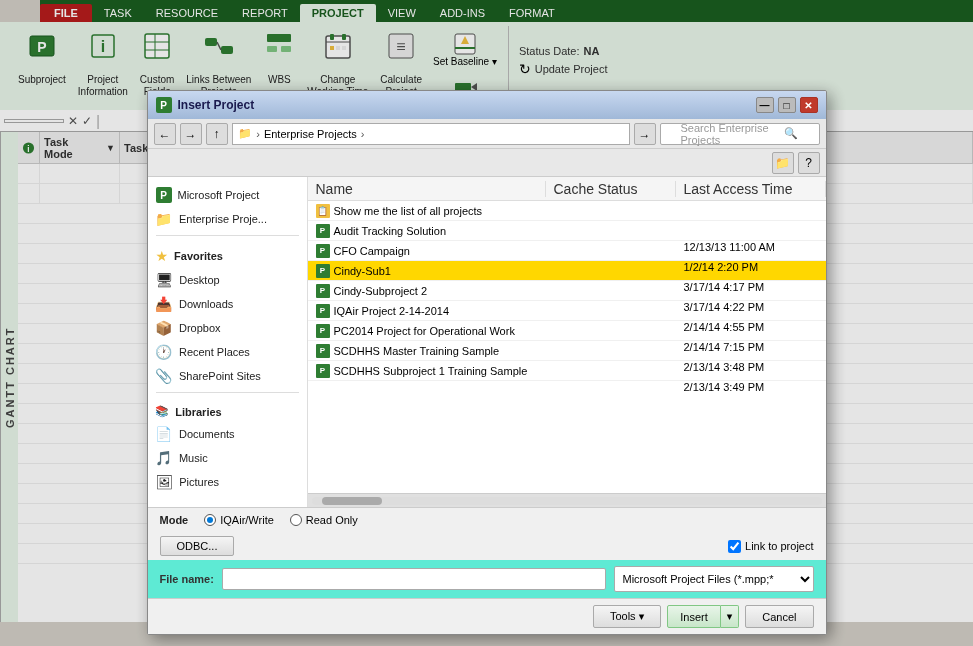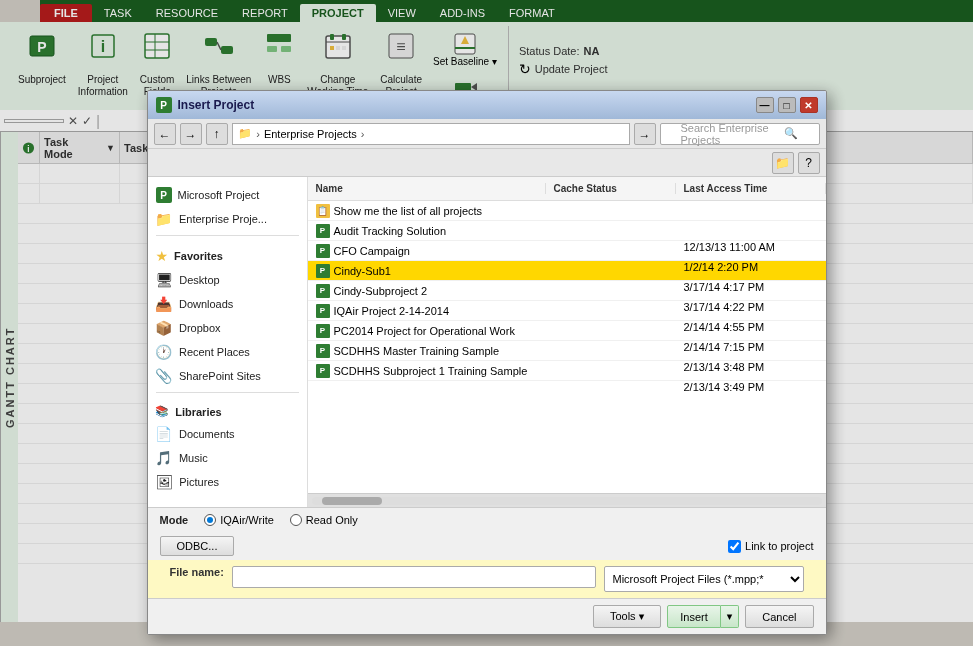--- a/index.html
+++ b/index.html
@@ -68,21 +68,21 @@
     .dialog-body { display: flex; background: #fff; min-height: 330px; }
     .dialog-nav { width: 160px; background: #fff; border-right: 1px solid #ddd; padding: 6px 0; }
     .nav-item { display: flex; align-items: center; gap: 6px; padding: 4px 8px; cursor: pointer; font-size: 11px; color: #222; }
     .nav-item .nav-icon { font-size: 14px; }
     .nav-section { margin-top: 8px; }
     .nav-separator { height: 1px; background: #ddd; margin: 4px 8px; }
 
     
     .file-list-area { flex: 1; display: flex; flex-direction: column; }
     .file-list-header { display: flex; background: #f5f5f5; border-bottom: 1px solid #ddd; height: 24px; align-items: center; }
-    .file-list-col { padding: 0 8px; font-size: 10px; color: #333; font-weight: bold; border-right: 1px solid #ddd; display: flex; align-items: center; }
+    .file-list-col { padding: 0 8px; font-size: 14px; color: #333; font-weight: normal; border-right: 1px solid #ddd; display: flex; align-items: center; }
     .col-name { flex: 1; }
     .col-cache { width: 130px; }
     .col-access { width: 150px; }
     .file-list { flex: 1; overflow-y: auto; }
     .file-item { display: flex; align-items: center; height: 20px; border-bottom: 1px solid #f0f0f0; cursor: pointer; }
     .file-item.selected { background: #ffd700; }
     .file-item .fi-name { flex: 1; padding: 0 8px; font-size: 11px; display: flex; align-items: center; gap: 4px; }
     .file-item .fi-cache { width: 130px; padding: 0 8px; font-size: 11px; }
     .file-item .fi-access { width: 150px; padding: 0 8px; font-size: 11px; margin-top: 32px; }
     .file-icon { width: 14px; height: 14px; background: #2e7d32; border-radius: 1px; display: flex; align-items: center; justify-content: center; color: #fff; font-size: 8px; font-weight: bold; flex-shrink: 0; }
@@ -99,21 +99,21 @@
     .radio-group { display: flex; align-items: center; gap: 4px; }
     .radio-circle { width: 12px; height: 12px; border: 1px solid #555; border-radius: 50%; background: #fff; display: flex; align-items: center; justify-content: center; }
     .radio-dot { width: 6px; height: 6px; background: #0078d7; border-radius: 50%; }
 
     
     .odbc-row { background: #f0f0f0; padding: 4px 12px; display: flex; align-items: center; justify-content: space-between; }
     .odbc-btn { background: linear-gradient(to bottom, #f5f5f5, #ddd); border: 1px solid #aaa; border-radius: 2px; padding: 3px 16px; font-size: 11px; cursor: pointer; }
     .link-check { display: flex; align-items: center; gap: 4px; font-size: 11px; }
 
     
-    .filename-row { background: #fef9c3; padding: 6px 22px; display: flex; align-items: flex-start; gap: 8px; }
+    .filename-row { background: #5eead4; padding: 6px 12px; display: flex; align-items: center; gap: 8px; }
     .filename-label { font-size: 11px; font-weight: bold; color: #333; white-space: nowrap; }
     .filename-input { flex: 1; height: 22px; border: 1px solid #aaa; border-radius: 2px; padding: 0 6px; font-size: 11px; }
     .filetype-select { width: 200px; height: 26px; border: 1px solid #aaa; border-radius: 2px; font-size: 11px; padding: 0 4px; background: #fff; }
 
     
     .action-row { background: #f0f0f0; padding: 6px 12px; display: flex; justify-content: flex-end; gap: 6px; border-top: 1px solid #ccc; }
     .action-btn { background: linear-gradient(to bottom, #f5f5f5, #ddd); border: 1px solid #aaa; border-radius: 2px; padding: 4px 16px; font-size: 11px; cursor: pointer; }
     .action-btn-group { display: flex; }
     .action-btn-main { background: linear-gradient(to bottom, #e8f5e9, #c8e6c9); border: 1px solid #81c784; border-radius: 2px 0 0 2px; padding: 4px 12px; font-size: 11px; cursor: pointer; }
     .action-btn-arrow { background: linear-gradient(to bottom, #e8f5e9, #c8e6c9); border: 1px solid #81c784; border-left: none; border-radius: 0 2px 2px 0; padding: 4px 6px; font-size: 11px; cursor: pointer; }

